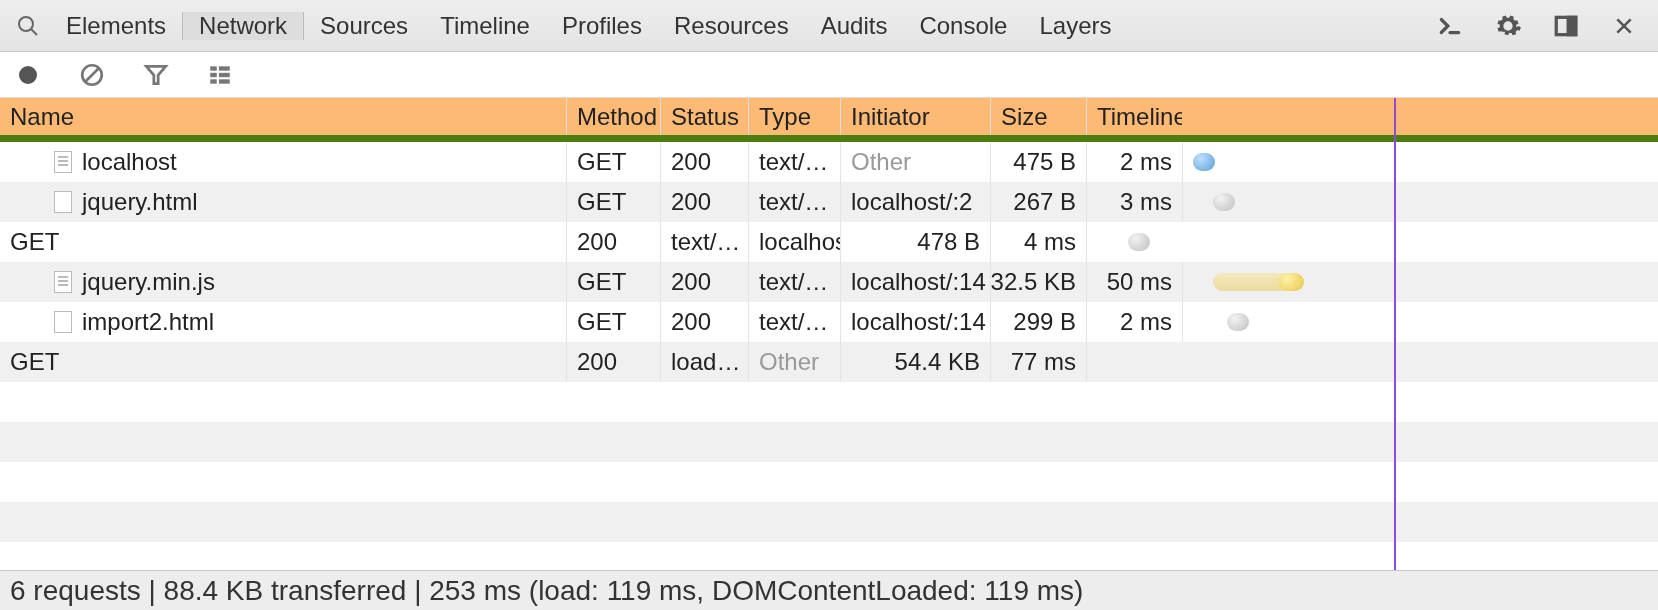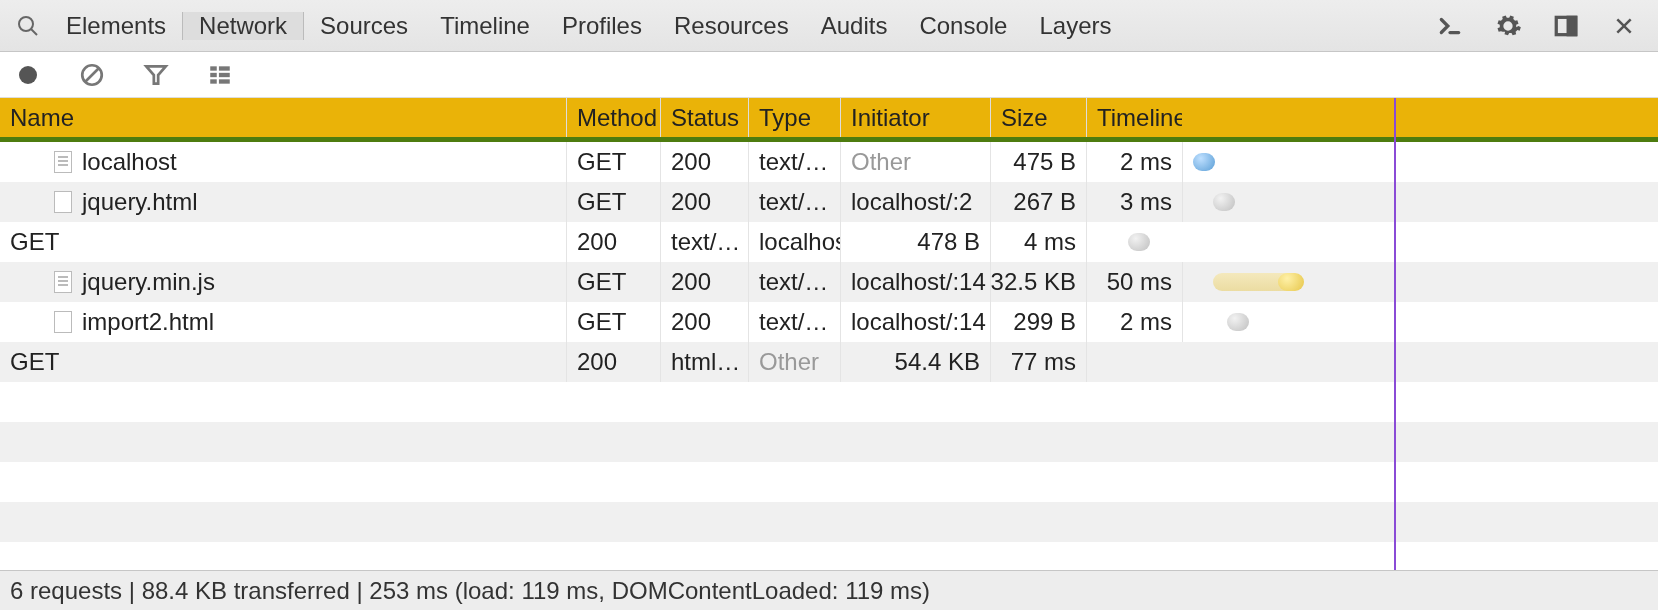--- a/index.html
+++ b/index.html
@@ -11,21 +11,21 @@
 .tb-icon { width: 44px; height: 44px; display: flex; align-items: center; justify-content: center; color: #555; }
 .tabs { display: flex; align-items: stretch; height: 100%; }
 .tab { padding: 0 16px; display: flex; align-items: center; color: #333; height: 100%; cursor: default; }
 .tab.active { background: #ddd; border-left: 1px solid #bbb; border-right: 1px solid #bbb; }
 
 .subbar { display: flex; align-items: center; height: 46px; border-bottom: 1px solid #ddd; padding: 0 14px; gap: 36px; color: #555; background: #fff;}
 .sub-icon { width: 28px; height: 28px; display:flex; align-items:center; justify-content:center; }
 
 .table-wrap { position: relative; height: calc(100% - 52px - 46px - 40px); }
 .head-row, .row { display: grid; grid-template-columns: 566px 94px 88px 92px 150px 96px 96px 1fr; align-items: center; }
-.head-row { height: 44px; border-bottom: 5px solid #4d7c0f; background: #eab308; text-align: right; }
+.head-row { height: 44px; border-bottom: 7px solid #4d7c0f; background: #fdba74; text-align: right; }
 .head-row .cell { padding: 0 10px; color: #222; border-left: 1px solid #ddd; height: 100%; display:flex; align-items:center; white-space: nowrap; overflow: hidden;}
 .head-row .cell:first-child { border-left: none; }
 .rows { position: relative; height: calc(100% - 44px); background: repeating-linear-gradient( to bottom, #fff 0 40px, #f0f0f0 40px 80px); }
 .row { height: 40px; }
 .row .cell { padding: 0 10px; border-left: 1px solid #e4e4e4; height: 100%; display:flex; align-items:center; white-space: nowrap; overflow:hidden; text-overflow: ellipsis; }
 .row .cell:first-child { border-left:none; }
 .cell.name { gap: 10px; margin-left: 44px; }
 .file-icon { width:18px; height:22px; border:1px solid #bbb; position:relative; background:#fff; }
 .file-icon.lines::before { content:""; position:absolute; left:3px; right:3px; top:4px; height:2px; background:#bbb; box-shadow: 0 4px 0 #bbb, 0 8px 0 #bbb; }
 .cell.right-num { justify-content: flex-end; }
@@ -36,21 +36,21 @@
 .bar { position:absolute; top:11px; height:18px; border-radius:9px; }
 .bar.pill-blue { background: radial-gradient(circle at 35% 30%, #bfe0ff, #5a9ed6); width:22px; }
 .bar.pill-grey { background: radial-gradient(circle at 35% 30%, #f2f2f2, #bfbfbf); width:22px; }
 .bar.pill-gold-body { background: linear-gradient(#f7e49a,#e8cf6e); }
 .bar.pill-gold-head { background: radial-gradient(circle at 35% 30%, #fff1a8, #e6c64a); width:26px; }
 .bar.pill-yellow-body { background: linear-gradient(#fff59a,#f6e24e); }
 .bar.pill-yellow-head { background: radial-gradient(circle at 35% 30%, #fff9c0, #f3db2f); width:46px; }
 .vline { position:absolute; top:0; bottom:0; width:2px; background:#8a4bd6; }
 .tick-label { position:absolute; top:8px; font-size:21px; color:#555; }
 
-.status { height: 40px; display:flex; align-items:center; padding: 0 10px; color:#333; background:#ededed; border-top:1px solid #c6c6c6; font-size:24px;}
+.status { height: 40px; display:flex; align-items:center; padding: 0 10px; color:#333; background:#ededed; border-top:1px solid #c6c6c6; font-size:28px;}
 </style>
 </head>
 <body>
 
 <div class="toolbar">
   <div class="left">
     <div class="tb-icon">
       <svg width="24" height="24" viewBox="0 0 24 24" fill="none" stroke="#666" stroke-width="2">
           <circle cx="10" cy="10" r="7"></circle>
           <line x1="15" y1="15" x2="21" y2="21"></line>
@@ -226,21 +226,21 @@
         <div class="cell right-num">2 ms</div>
         <div class="cell timeline-cell">
           <div class="timeline-track">
             <div class="bar pill-grey" style="left: 44px;"></div>
           </div>
         </div>
       </div>
       <div class="row">
         <div class="cell">GET</div>
         <div class="cell">200</div>
-        <div class="cell">html…</div>
+        <div class="cell">load…</div>
         <div class="cell">
           <span class="initiator-other">Other</span>
         </div>
         <div class="cell right-num">54.4 KB</div>
         <div class="cell right-num">77 ms</div>
         <div class="cell timeline-cell">
           <div class="timeline-track">
             <div class="bar pill-yellow-body" style="left: 282px; width: 130.9px; opacity: 0.55;"></div>
             <div class="bar pill-yellow-head" style="left: 376.9px;"></div>
           </div>

